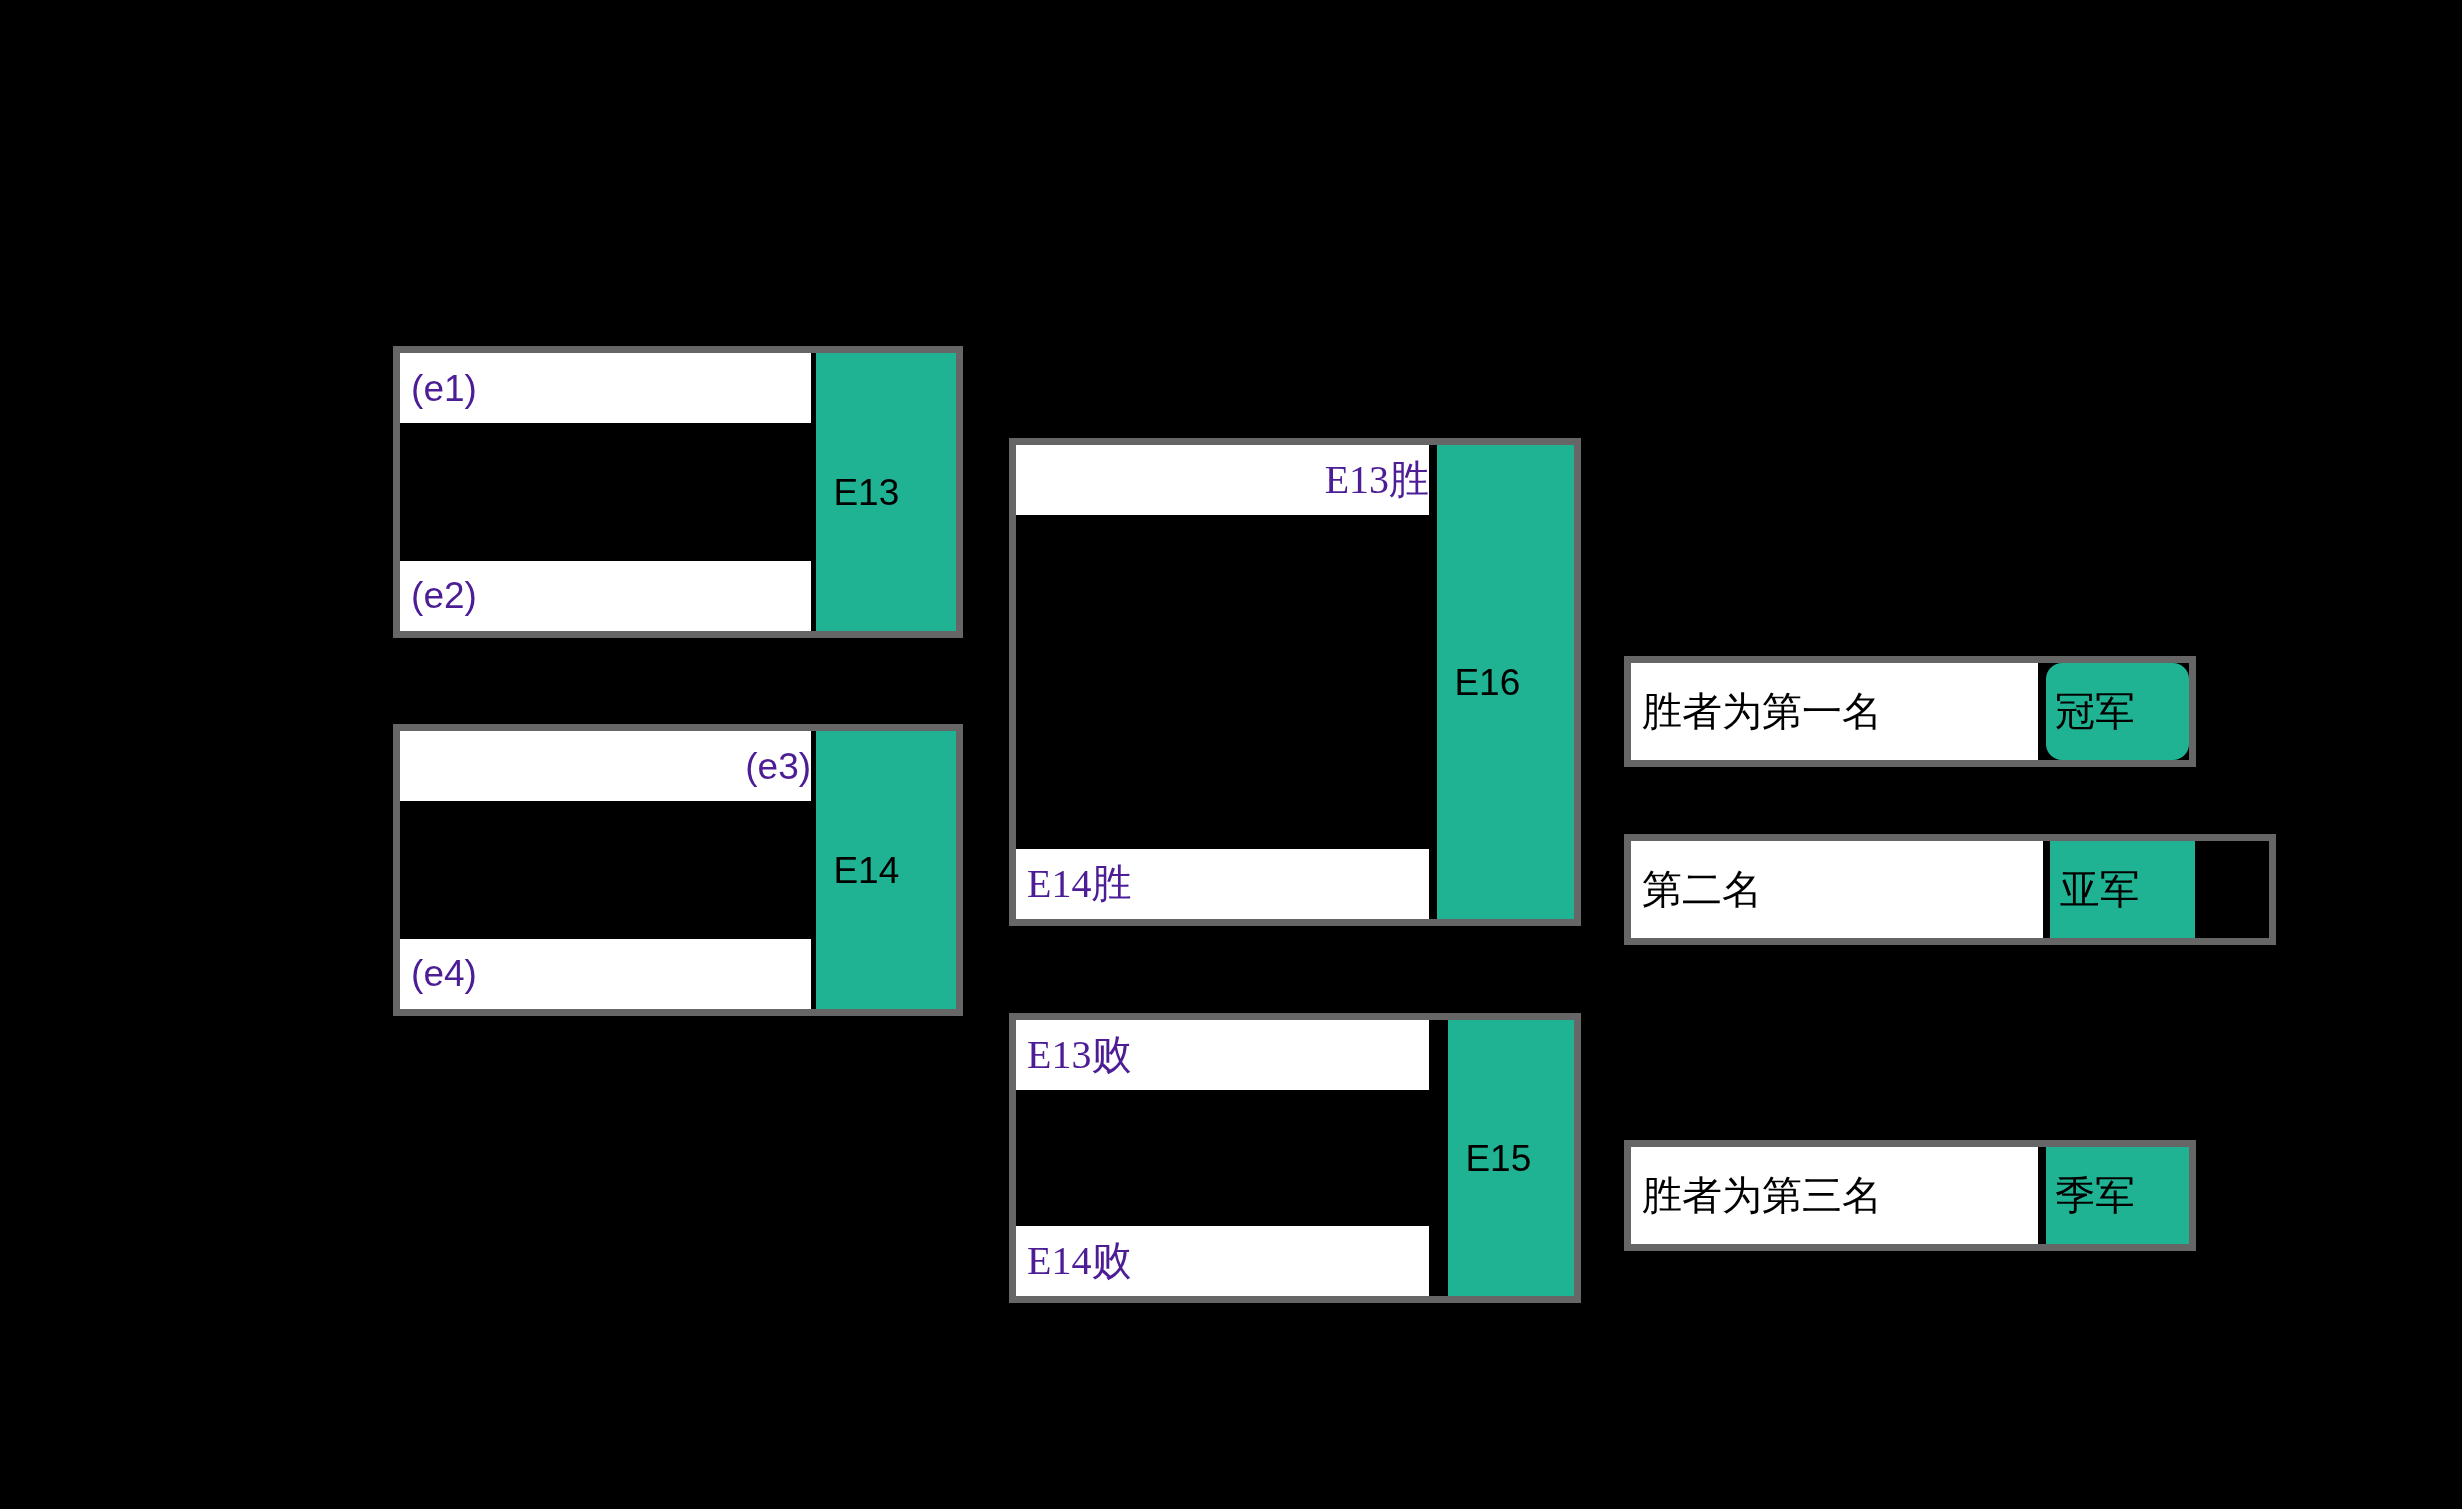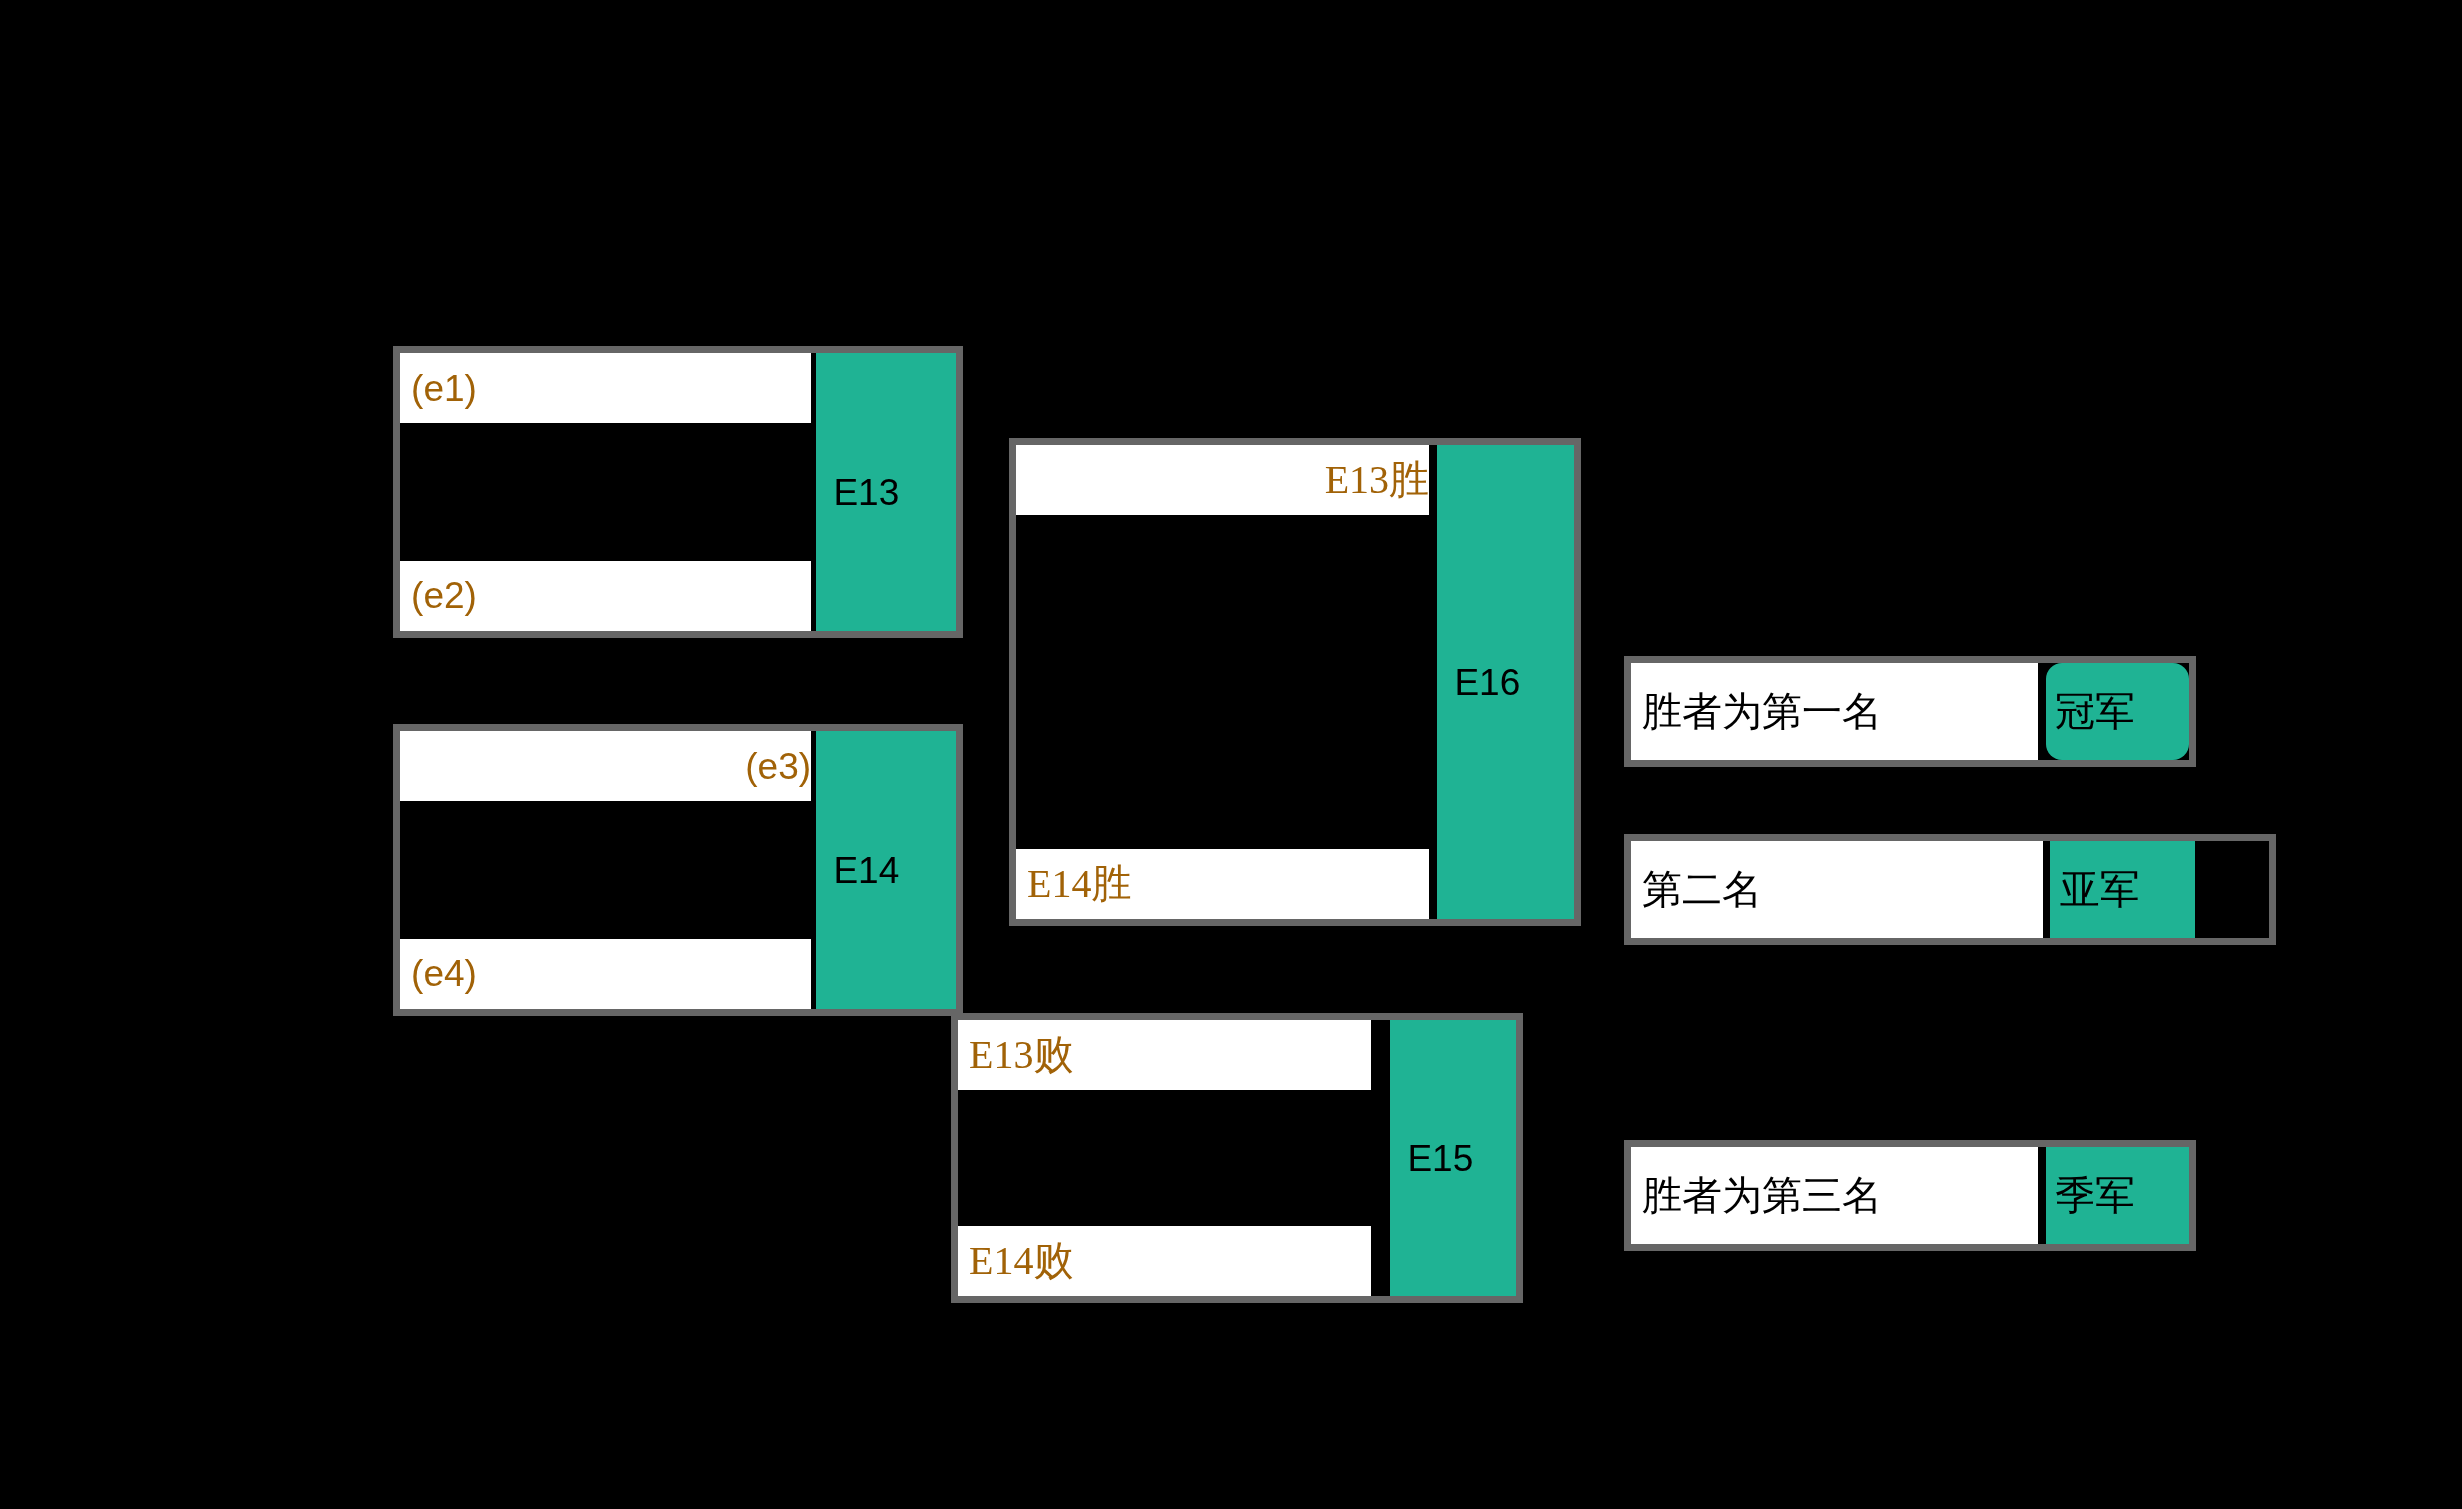--- a/index.html
+++ b/index.html
@@ -31,21 +31,21 @@
   }
 
   
   .slot {
     position: absolute;
     left: 0;
     background: #FFFFFF;
     box-sizing: border-box;
     display: flex;
     align-items: center;
-    color: #a16207;
+    color: #4c1d95;
     overflow: hidden;
     white-space: nowrap;
   }
   .slot.top    { top: 0; }
   .slot.bottom { bottom: 0; }
   .slot .txt {
     padding-left: 11px;
     line-height: 1;
   }
 
@@ -146,21 +146,21 @@
       </div>
       <div class="slot bottom" style="width:413px; height:70px;">
         <span class="txt fs-cn">E14胜</span>
       </div>
       <div class="tealcol" style="width:137px;">
         <span class="txt fs-teal">E16</span>
       </div>
     </div>
   </div>
 
-  <div class="match" style="left:951px; top:1013px; width:572px; height:290px;">
+  <div class="match" style="left:1009px; top:1013px; width:572px; height:290px;">
     <div class="inner">
       <div class="slot top" style="width:413px; height:70px;">
         <span class="txt fs-cn">E13败</span>
       </div>
       <div class="slot bottom" style="width:413px; height:70px;">
         <span class="txt fs-cn">E14败</span>
       </div>
       <div class="tealcol" style="width:126px;">
         <span class="txt fs-teal">E15</span>
       </div>

